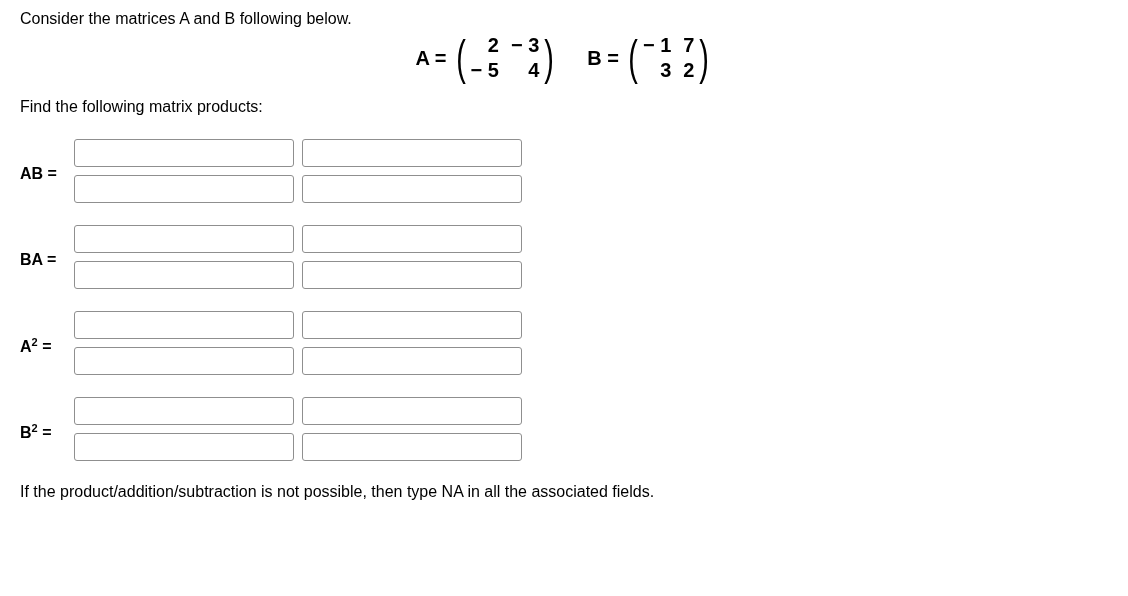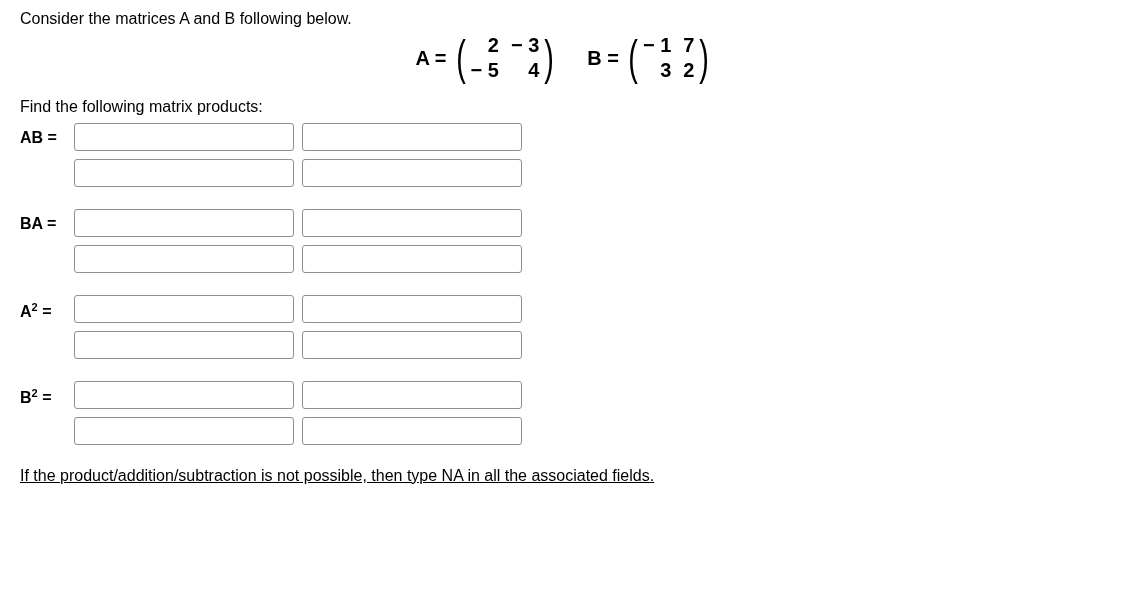--- a/index.html
+++ b/index.html
@@ -39,25 +39,25 @@
   }
   .mx-grid {
     display: inline-grid;
     grid-template-columns: auto auto;
     column-gap: 12px;
     row-gap: 2px;
     text-align: right;
     margin: 0 2px;
   }
   .subhead {
-    margin-bottom: 7px;
+    margin-bottom: 23px;
   }
   .product-row {
     display: flex;
-    align-items: flex-start;
+    align-items: center;
     margin-bottom: 22px;
   }
   .product-label {
     width: 54px;
     text-align: left;
     padding-top: 6px;
     font-size: 16px;
   }
   .product-label sup {
     font-size: 11px;
@@ -72,21 +72,20 @@
     border: 1px solid #8f8f8f;
     border-radius: 3px;
     background: #fff;
     height: 28px;
     box-sizing: border-box;
     padding: 4px 6px;
     font-size: 14px;
   }
   .note {
     margin-top: 6px;
-    text-decoration: underline;
   }
 </style>
 </head>
 <body>
 
 <div class="intro">Consider the matrices A and B following below.</div>
 
 <div class="matrices-row">
   <div class="mx-wrap">
     <span class="mx-label">A =</span>

